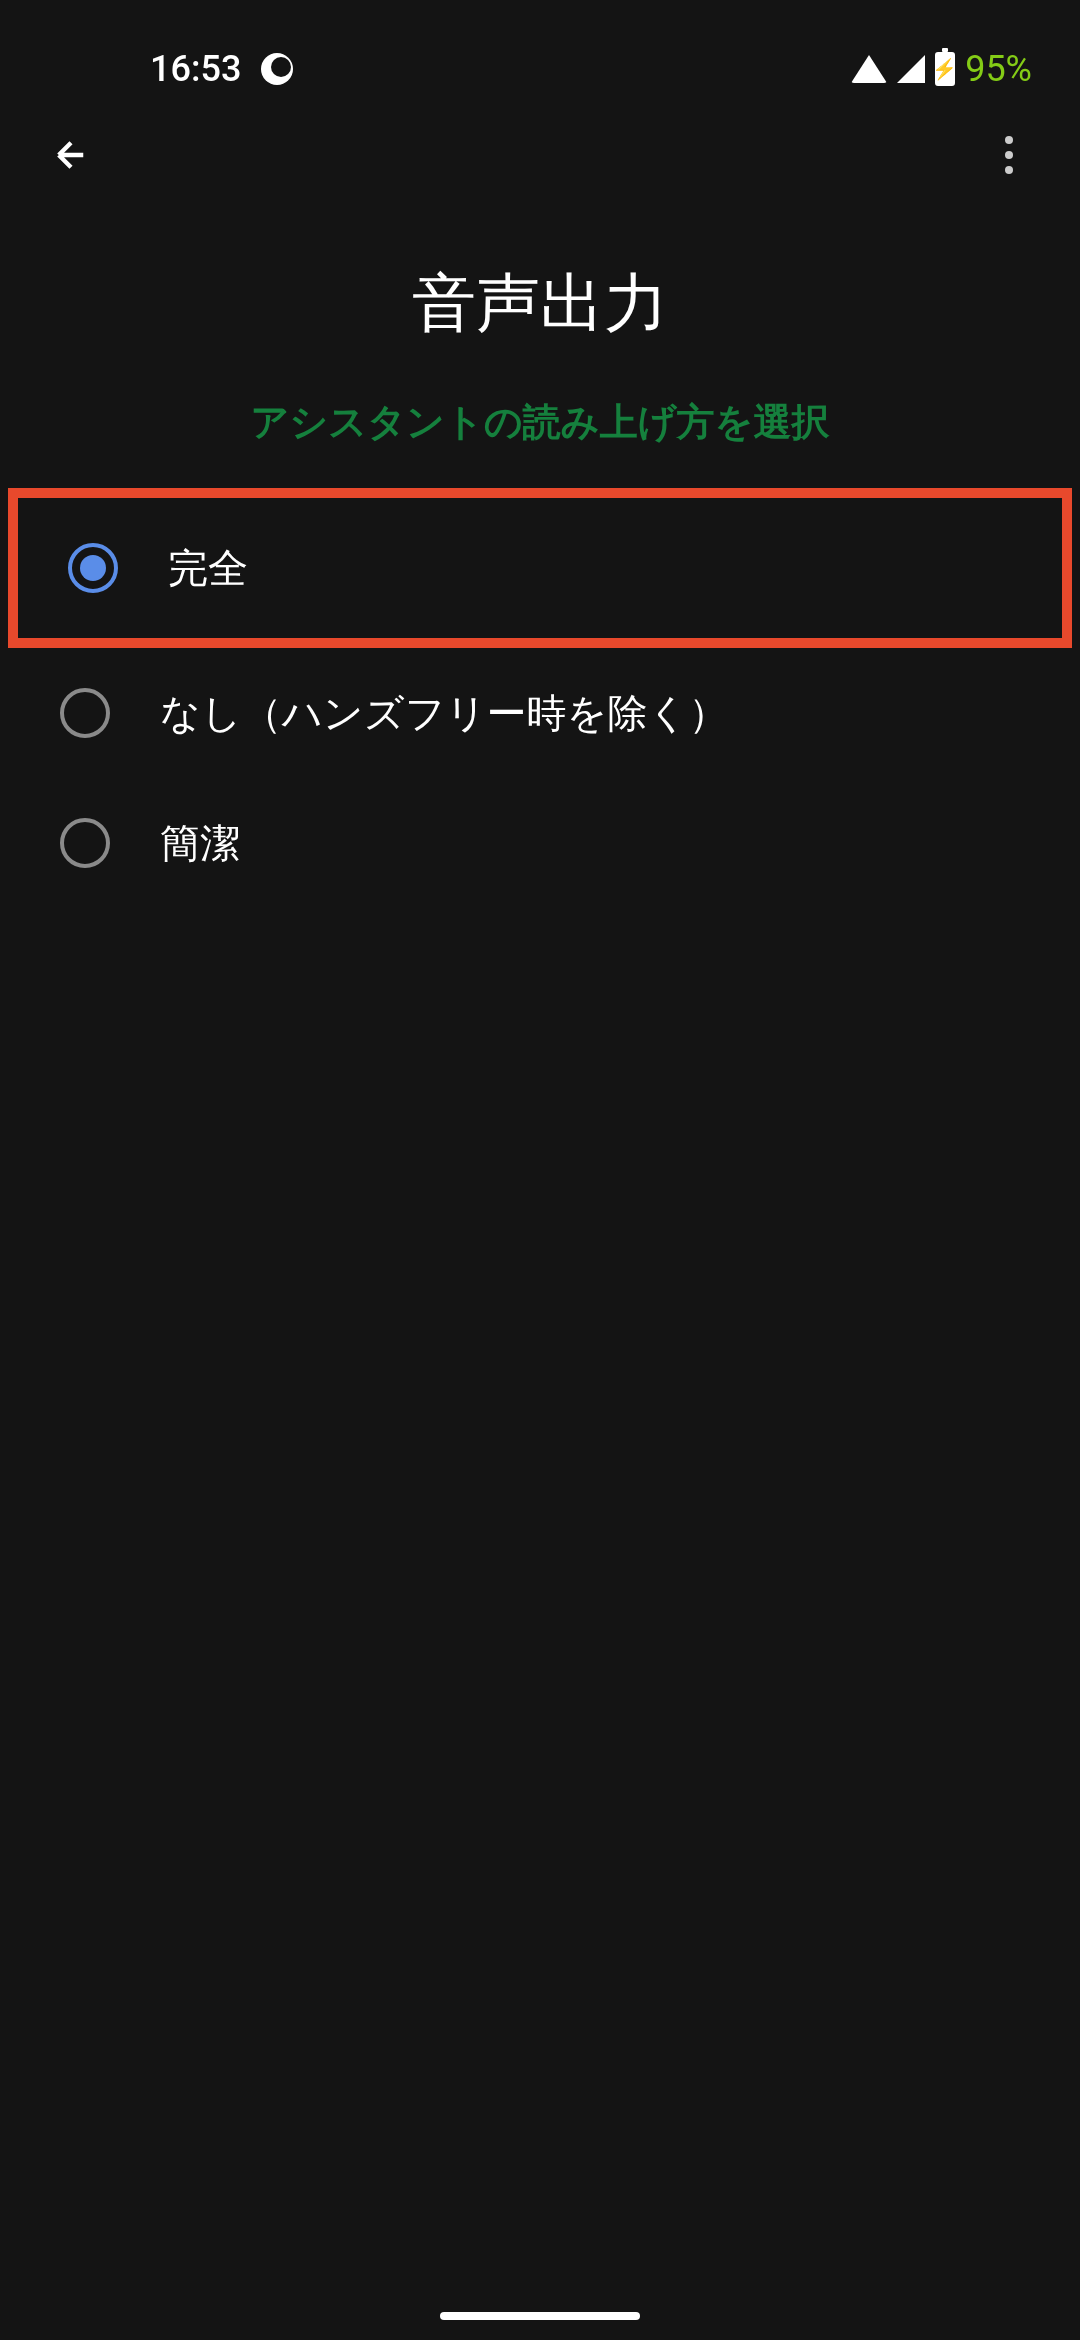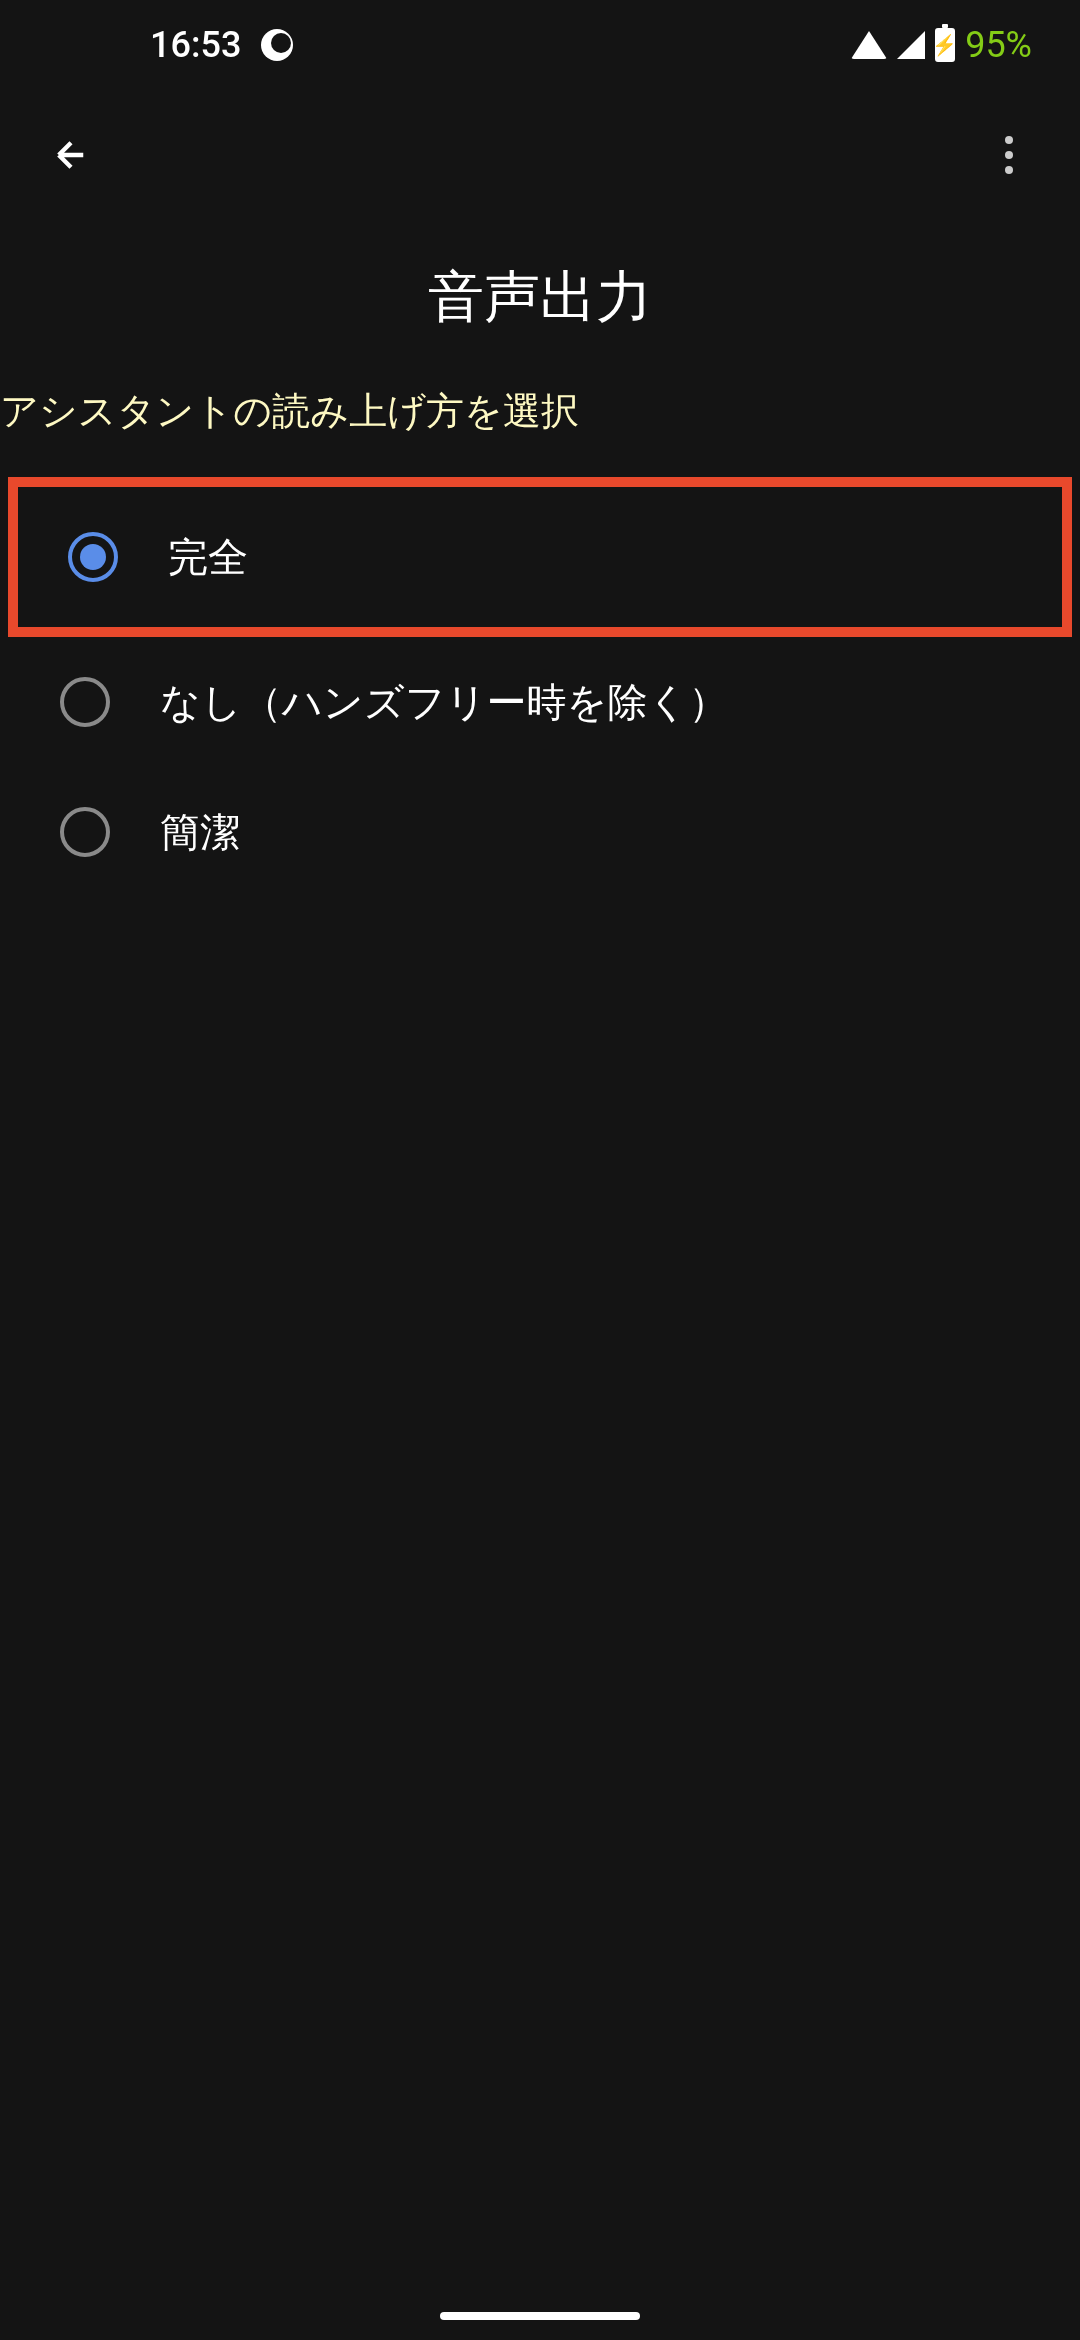--- a/index.html
+++ b/index.html
@@ -12,21 +12,21 @@
       height: 2340px;
       background: #141414;
       font-family: -apple-system, BlinkMacSystemFont, "Segoe UI", Roboto, sans-serif;
       color: #ffffff;
       overflow: hidden;
       position: relative;
     }
     .status-bar {
       height: 90px;
       display: flex;
-      align-items: center;
+      align-items: flex-end;
       justify-content: space-between;
       padding: 0 48px 0 150px;
     }
     .status-left {
       display: flex;
       align-items: center;
       gap: 20px;
     }
     .status-time {
       font-size: 36px;
@@ -132,30 +132,31 @@
       cursor: pointer;
     }
     .more-dot {
       width: 8px;
       height: 8px;
       background: #cccccc;
       border-radius: 50%;
     }
     .page-title {
       text-align: center;
-      font-size: 56px;
+      font-size: 64px;
       font-weight: 400;
       padding: 40px 0 30px 0;
       color: #ffffff;
     }
     .page-subtitle {
-      text-align: left;
+      text-align: center;
       font-size: 38px;
-      color: #fef9c3;
+      color: #15803d;
       padding: 20px 0 40px 0;
+      font-weight: bold;
     }
     .radio-list {
       padding: 0;
     }
     .radio-item {
       display: flex;
       align-items: center;
       padding: 0 60px;
       height: 130px;
       cursor: pointer;

